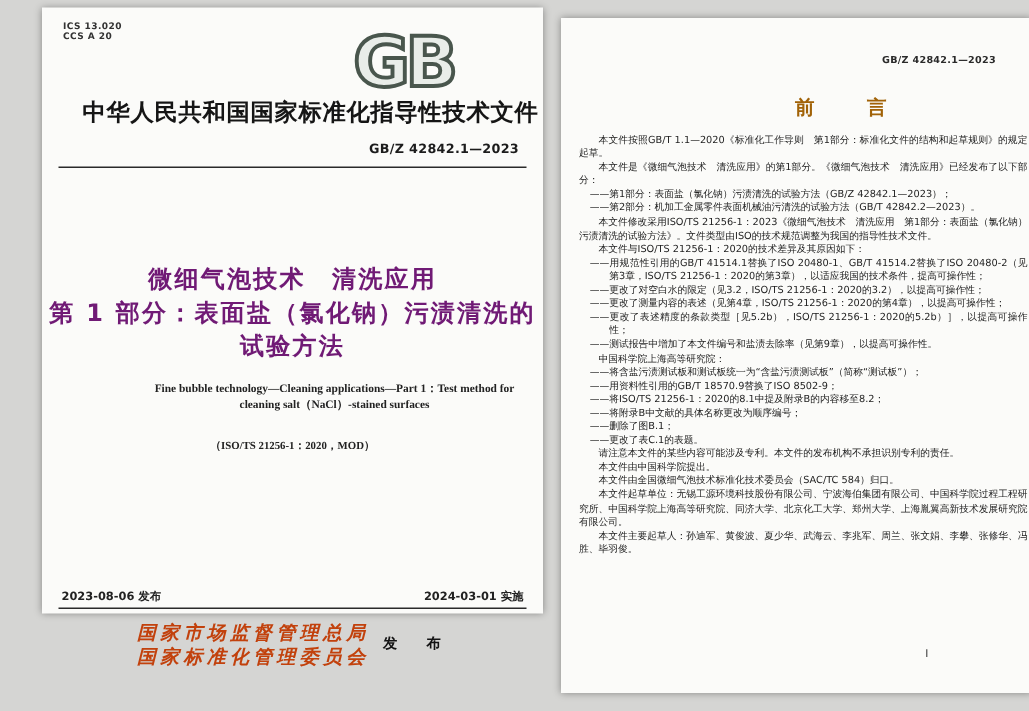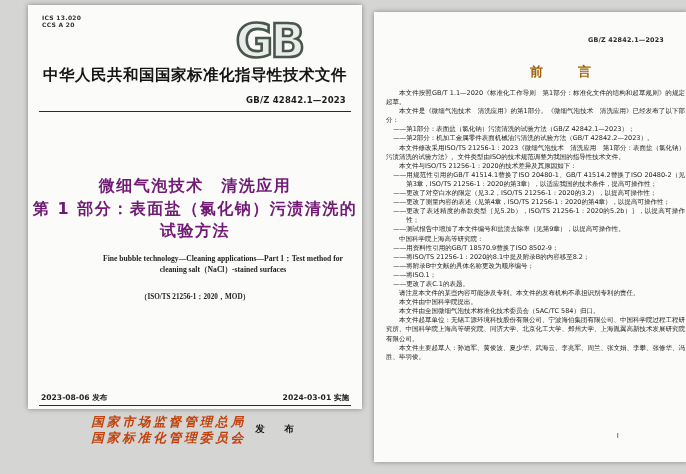--- a/index.html
+++ b/index.html
@@ -20,21 +20,21 @@
   #cover{left:28px;top:5px;width:334px;height:404px;}
   .ics-block{
     position:absolute;left:14px;top:9px;
     font-size:6px;line-height:7px;font-weight:bold;color:#333;
     letter-spacing:.3px;
   }
   .gb-logo{position:absolute;left:183px;top:8px;width:116px;height:56px;}
   .doc-class{
     position:absolute;left:0;top:60px;width:100%;
     text-align:center;font-size:15.5px;font-weight:bold;
-    letter-spacing:.5px;color:#151515;white-space:nowrap;
+    letter-spacing:.5px;color:#151515;white-space:nowrap;padding-left:12px;
   }
   .cover-code{
     position:absolute;right:16px;top:90px;
     font-size:8.5px;font-weight:bold;letter-spacing:.2px;
   }
   .rule-top{
     position:absolute;left:11px;right:11px;top:106px;
     border-top:1.6px solid #2a2a2a;
   }
   .cn-title{
@@ -161,24 +161,25 @@
       <div class="fw-line dash">——第1部分：表面盐（氯化钠）污渍清洗的试验方法（GB/Z 42842.1—2023）；</div>
       <div class="fw-line dash">——第2部分：机加工金属零件表面机械油污清洗的试验方法（GB/T 42842.2—2023）。</div>
       <div class="fw-line para">本文件修改采用ISO/TS 21256-1：2023《微细气泡技术　清洗应用　第1部分：表面盐（氯化钠）污渍清洗的试验方法》。文件类型由ISO的技术规范调整为我国的指导性技术文件。</div>
       <div class="fw-line para">本文件与ISO/TS 21256-1：2020的技术差异及其原因如下：</div>
       <div class="fw-line dash">——用规范性引用的GB/T 41514.1替换了ISO 20480-1、GB/T 41514.2替换了ISO 20480-2（见第3章，ISO/TS 21256-1：2020的第3章），以适应我国的技术条件，提高可操作性；</div>
       <div class="fw-line dash">——更改了对空白水的限定（见3.2，ISO/TS 21256-1：2020的3.2），以提高可操作性；</div>
       <div class="fw-line dash">——更改了测量内容的表述（见第4章，ISO/TS 21256-1：2020的第4章），以提高可操作性；</div>
       <div class="fw-line dash">——更改了表述精度的条款类型［见5.2b），ISO/TS 21256-1：2020的5.2b）］，以提高可操作性；</div>
       <div class="fw-line dash">——测试报告中增加了本文件编号和盐渍去除率（见第9章），以提高可操作性。</div>
       <div class="fw-line para">中国科学院上海高等研究院：</div>
+      <div class="fw-line dash">——将含盐污渍测试板和测试板统一为“含盐污渍测试板”（简称“测试板”）；</div>
       <div class="fw-line dash">——用资料性引用的GB/T 18570.9替换了ISO 8502-9；</div>
       <div class="fw-line dash">——将ISO/TS 21256-1：2020的8.1中提及附录B的内容移至8.2；</div>
       <div class="fw-line dash">——将附录B中文献的具体名称更改为顺序编号；</div>
-      <div class="fw-line dash">——将ISO.1；</div>
+      <div class="fw-line dash">——删除了图B.1；</div>
       <div class="fw-line dash">——更改了表C.1的表题。</div>
       <div class="fw-line para">请注意本文件的某些内容可能涉及专利。本文件的发布机构不承担识别专利的责任。</div>
       <div class="fw-line para">本文件由中国科学院提出。</div>
       <div class="fw-line para">本文件由全国微细气泡技术标准化技术委员会（SAC/TC 584）归口。</div>
       <div class="fw-line para">本文件起草单位：无锡工源环境科技股份有限公司、宁波海伯集团有限公司、中国科学院过程工程研究所、中国科学院上海高等研究院、同济大学、北京化工大学、郑州大学、上海胤翼高新技术发展研究院有限公司。</div>
       <div class="fw-line para">本文件主要起草人：孙迪军、黄俊波、夏少华、武海云、李兆军、周兰、张文娟、李攀、张修华、冯胜、毕羽俊。</div>
     </div>
 
   <div class="fw-page-number">Ⅰ</div>
 

